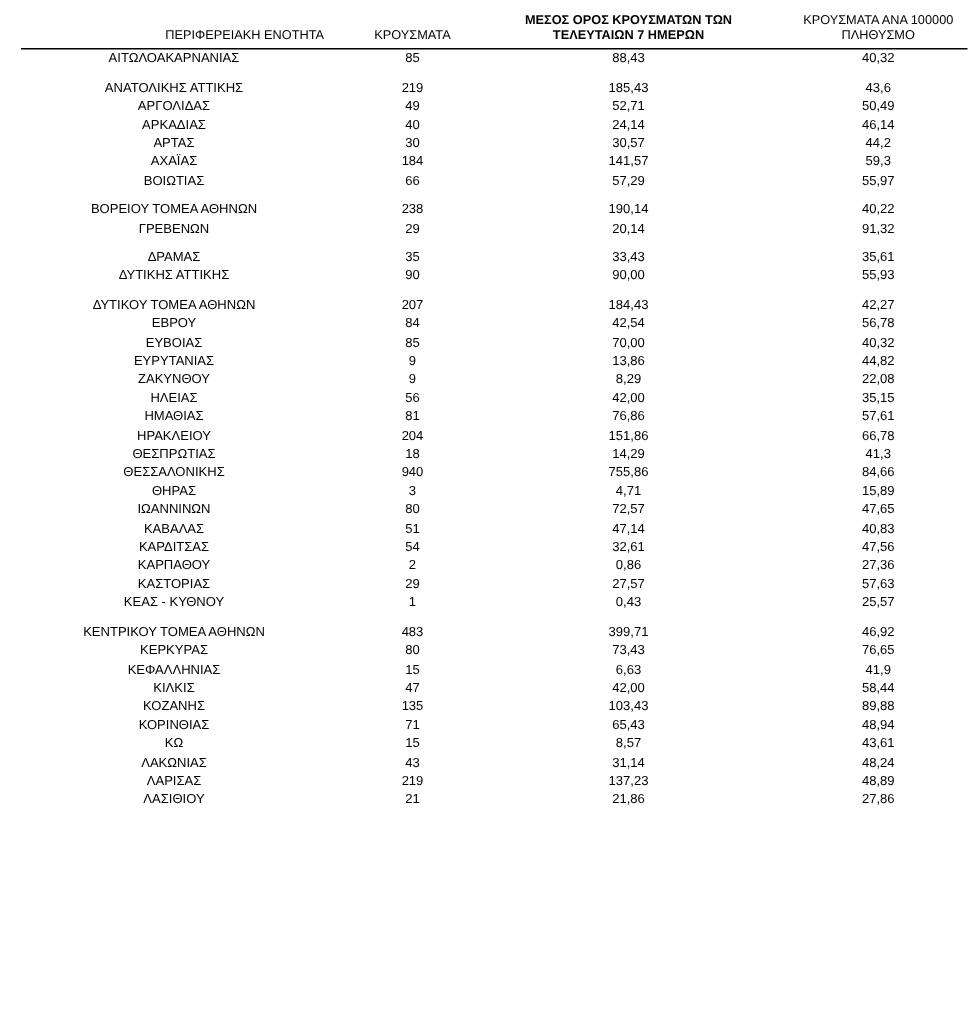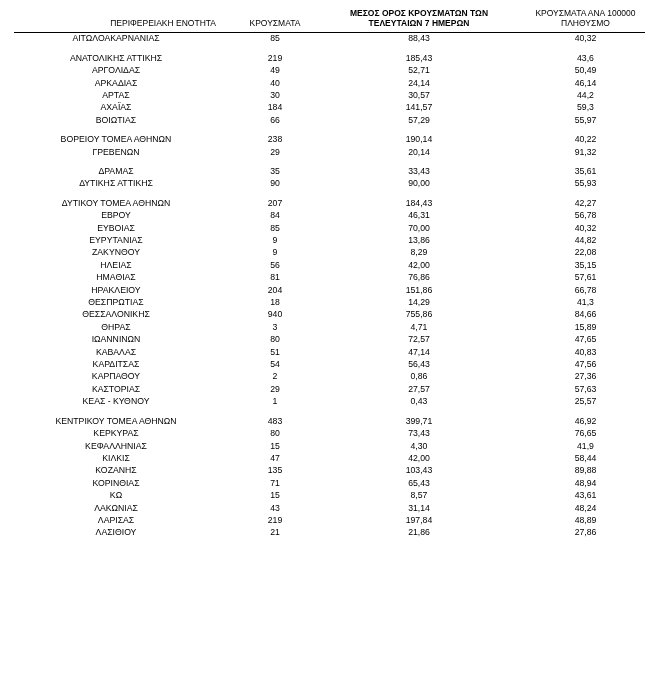--- a/index.html
+++ b/index.html
@@ -175,21 +175,21 @@
         </tr>
         <tr>
           <td class="region">ΔΥΤΙΚΟΥ ΤΟΜΕΑ ΑΘΗΝΩΝ</td>
           <td>207</td>
           <td>184,43</td>
           <td>42,27</td>
         </tr>
         <tr>
           <td class="region">ΕΒΡΟΥ</td>
           <td>84</td>
-          <td>46,31</td>
+          <td>42,54</td>
           <td>56,78</td>
         </tr>
         <tr>
           <td class="region">ΕΥΒΟΙΑΣ</td>
           <td>85</td>
           <td>70,00</td>
           <td>40,32</td>
         </tr>
         <tr>
           <td class="region">ΕΥΡΥΤΑΝΙΑΣ</td>
@@ -247,21 +247,21 @@
         </tr>
         <tr>
           <td class="region">ΚΑΒΑΛΑΣ</td>
           <td>51</td>
           <td>47,14</td>
           <td>40,83</td>
         </tr>
         <tr>
           <td class="region">ΚΑΡΔΙΤΣΑΣ</td>
           <td>54</td>
-          <td>56,43</td>
+          <td>32,61</td>
           <td>47,56</td>
         </tr>
         <tr>
           <td class="region">ΚΑΡΠΑΘΟΥ</td>
           <td>2</td>
           <td>0,86</td>
           <td>27,36</td>
         </tr>
         <tr>
           <td class="region">ΚΑΣΤΟΡΙΑΣ</td>
@@ -286,21 +286,21 @@
         </tr>
         <tr>
           <td class="region">ΚΕΡΚΥΡΑΣ</td>
           <td>80</td>
           <td>73,43</td>
           <td>76,65</td>
         </tr>
         <tr>
           <td class="region">ΚΕΦΑΛΛΗΝΙΑΣ</td>
           <td>15</td>
-          <td>4,30</td>
+          <td>6,63</td>
           <td>41,9</td>
         </tr>
         <tr>
           <td class="region">ΚΙΛΚΙΣ</td>
           <td>47</td>
           <td>42,00</td>
           <td>58,44</td>
         </tr>
         <tr>
           <td class="region">ΚΟΖΑΝΗΣ</td>
@@ -322,21 +322,21 @@
         </tr>
         <tr>
           <td class="region">ΛΑΚΩΝΙΑΣ</td>
           <td>43</td>
           <td>31,14</td>
           <td>48,24</td>
         </tr>
         <tr>
           <td class="region">ΛΑΡΙΣΑΣ</td>
           <td>219</td>
-          <td>197,84</td>
+          <td>137,23</td>
           <td>48,89</td>
         </tr>
         <tr>
           <td class="region">ΛΑΣΙΘΙΟΥ</td>
           <td>21</td>
           <td>21,86</td>
           <td>27,86</td>
         </tr>
       </tbody>
   </table>

